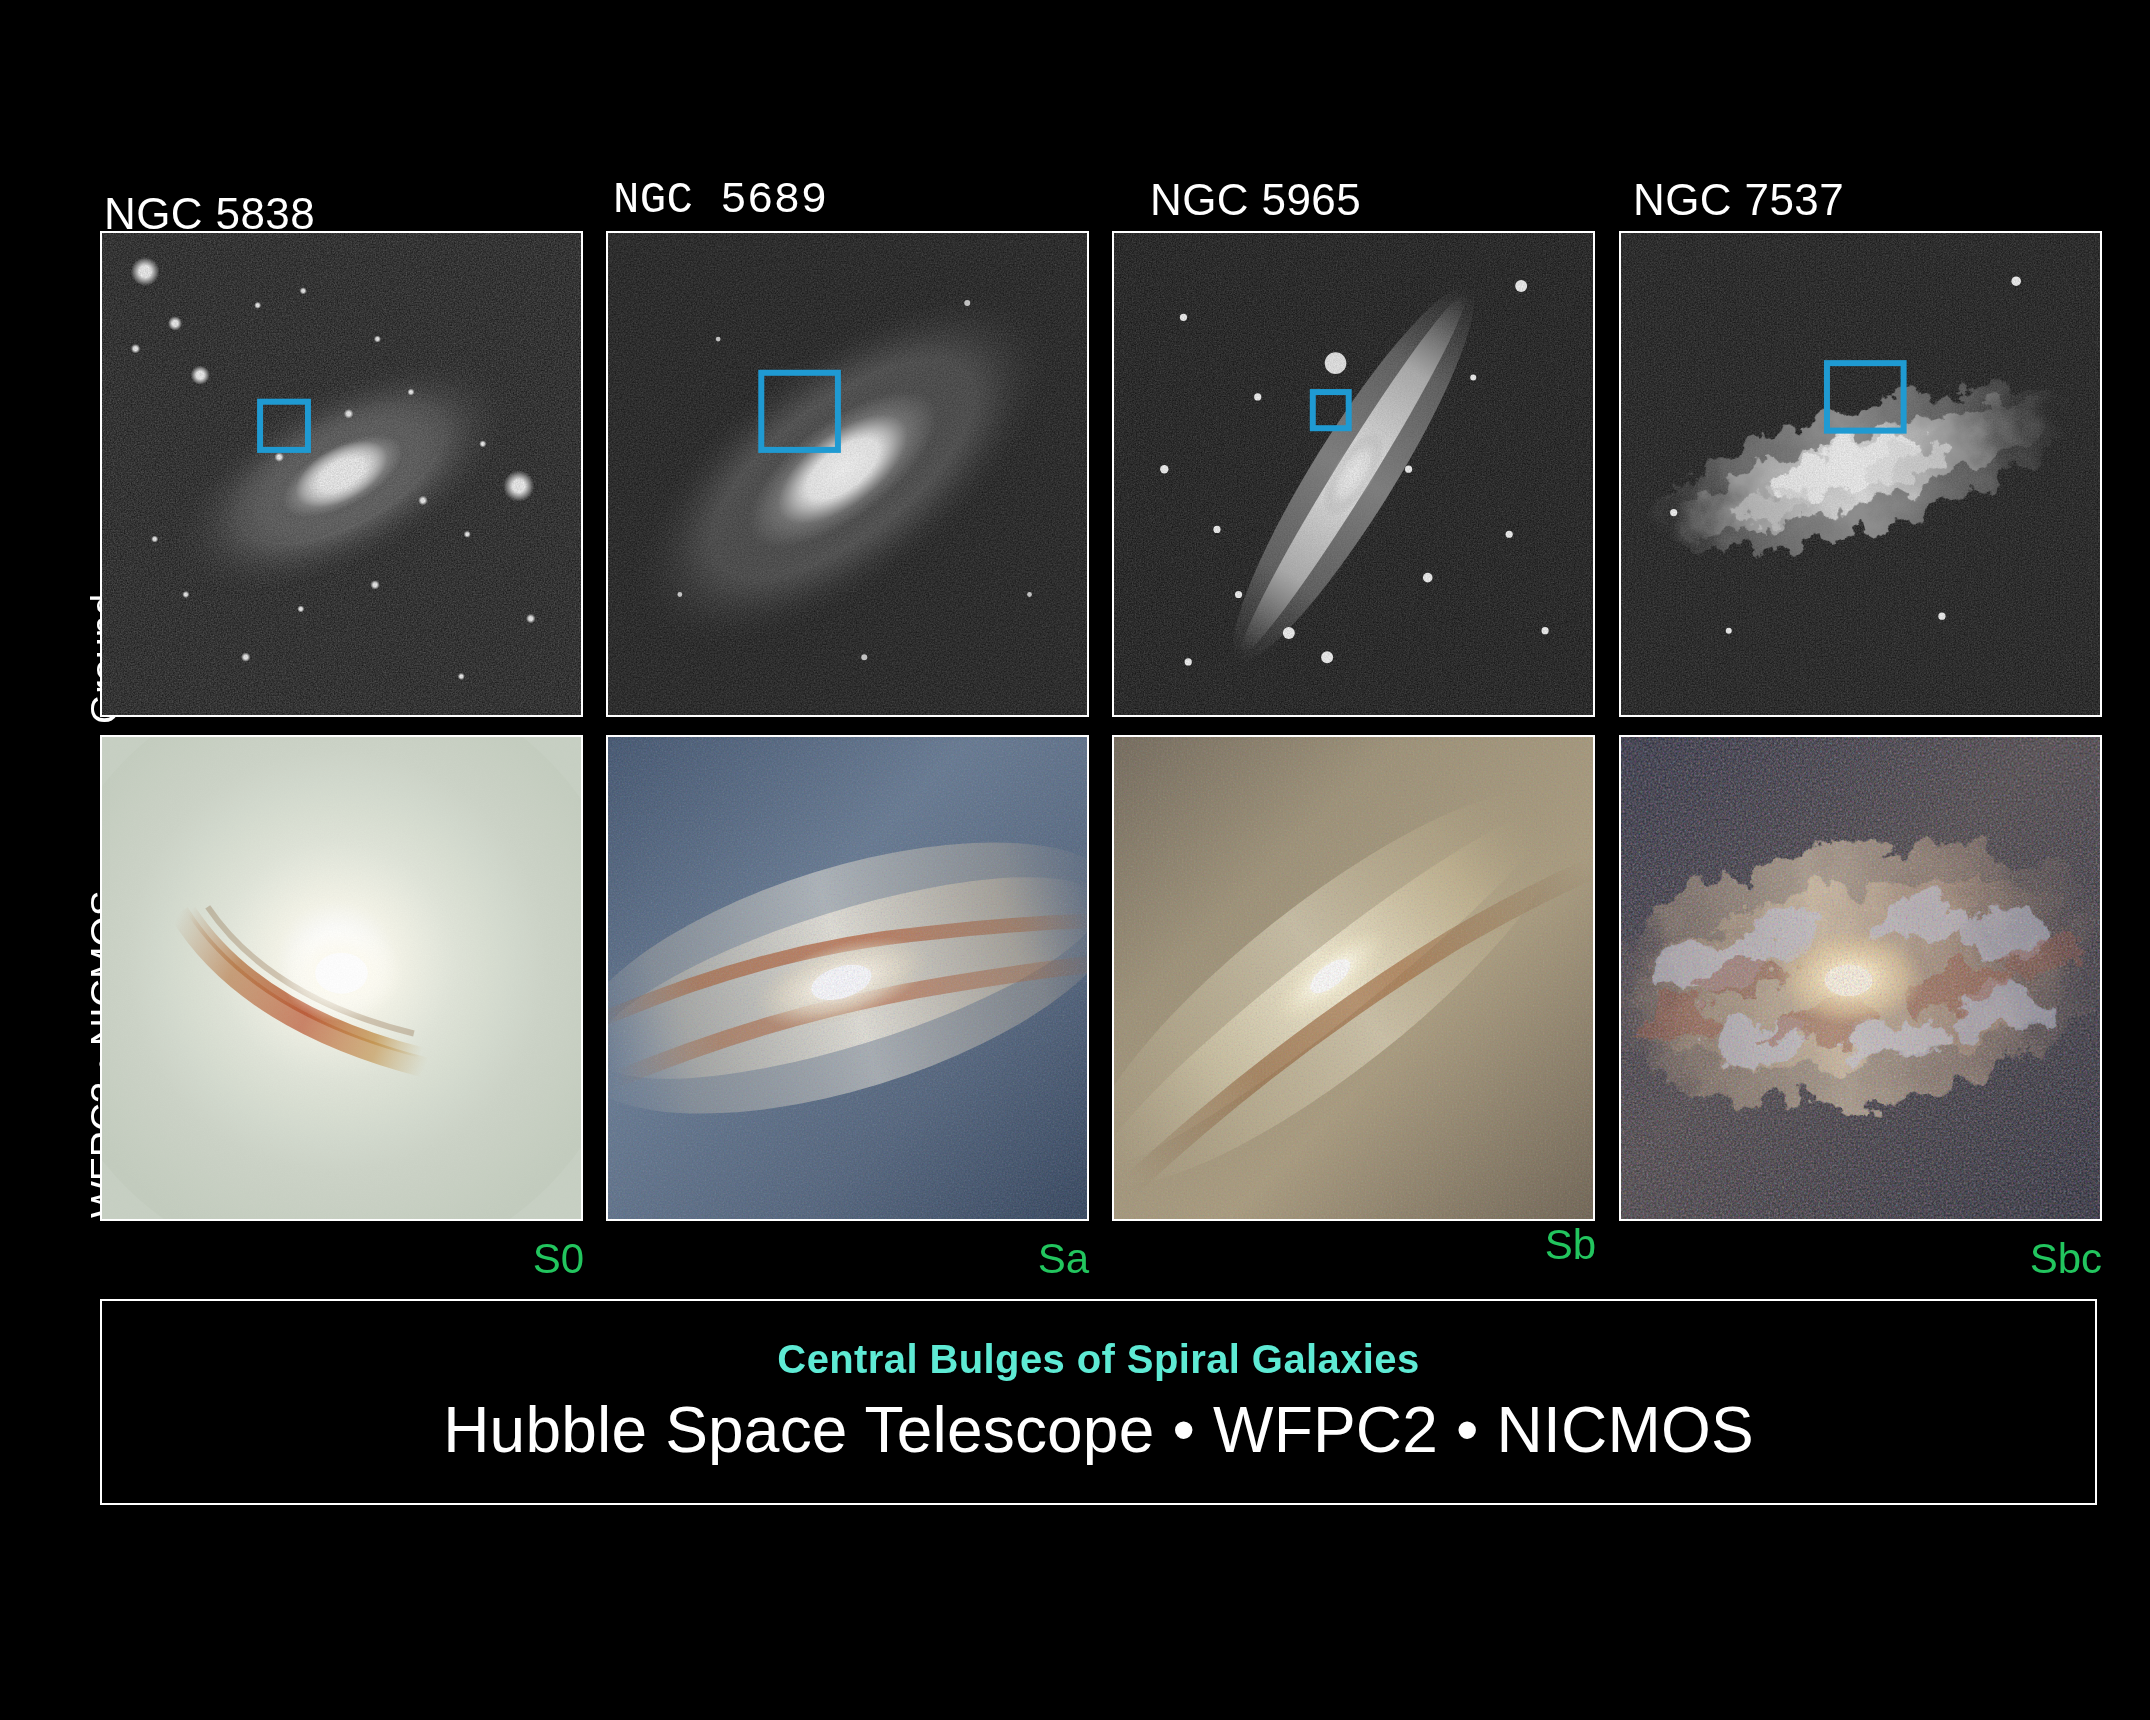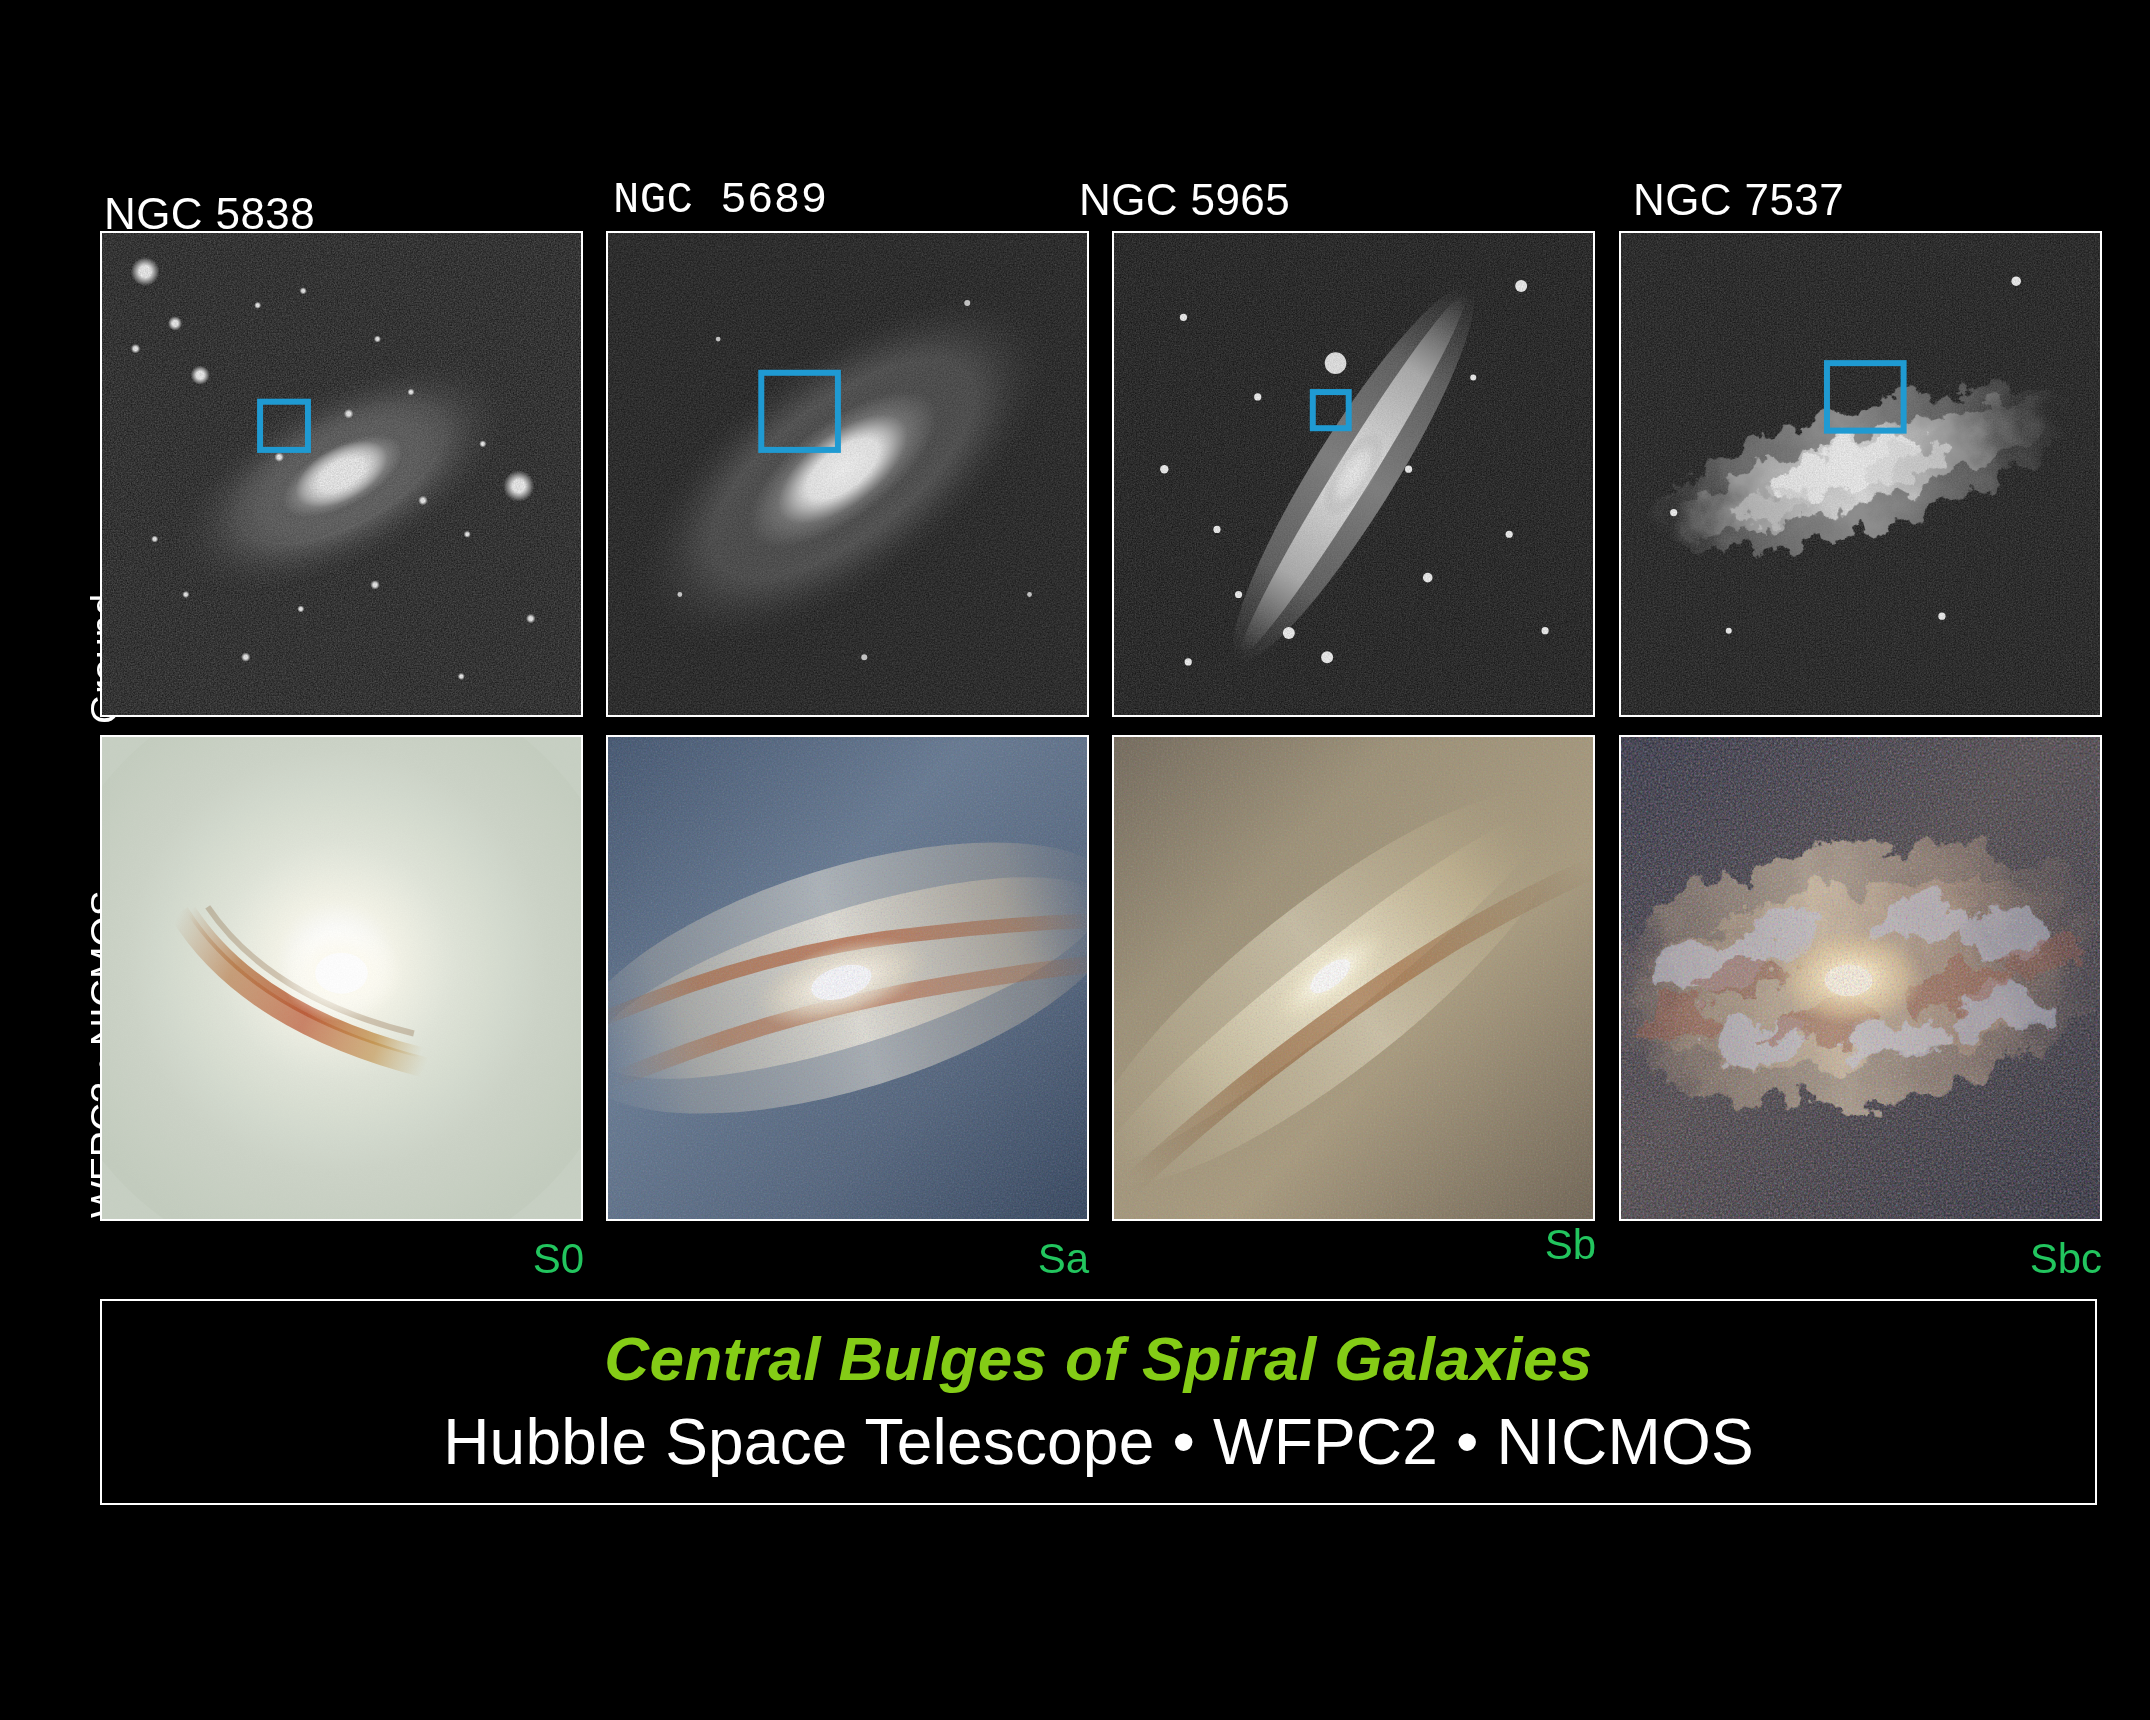--- a/index.html
+++ b/index.html
@@ -61,27 +61,26 @@
     width:1997px;height:206px;
     border:2.9px solid #ffffff;
     box-sizing:border-box;
     background:#000;
     display:flex;
     flex-direction:column;
     align-items:center;
     justify-content:center;
   }
   .caption-title{
-    font-size:62px;
+    font-size:40px;
     font-weight:bold;
-    color:#84cc16;
+    color:#5eead4;
     letter-spacing:0.4px;
     line-height:1.15;
     white-space:nowrap;
-    font-style:italic;
   }
   .caption-sub{
     font-size:64px;
     font-weight:normal;
     color:#fff;
     letter-spacing:0.2px;
     line-height:1.2;
     margin-top:10px;
     white-space:nowrap;
   }
@@ -94,21 +93,21 @@
     line-height:1;
   }
 </style>
 </head>
 <body>
 
 <div class="stage">
 
   <div class="name-label" style="left:104px;top:192px;">NGC 5838</div>
   <div class="name-label" style="left:613px;top:178px;font-family:Liberation Mono, monospace;">NGC 5689</div>
-  <div class="name-label" style="left:1079px;top:178px;">NGC 5965</div>
+  <div class="name-label" style="left:1150px;top:178px;">NGC 5965</div>
   <div class="name-label" style="left:1633px;top:178px;">NGC 7537</div>
 
   <div class="row-label" style="left:85px;top:724px;">Ground</div>
   <div class="row-label" style="left:85px;top:1218px;">WFPC2 • NICMOS</div>
 
   <div class="panel" style="left:100px;top:231px;width:483px;height:486px;">
     <svg viewBox="0 0 400 400" preserveAspectRatio="none">
       <defs>
         <filter id="gn1" x="0" y="0" width="100%" height="100%">
           <feTurbulence type="fractalNoise" baseFrequency="0.85" numOctaves="3" seed="7" result="n"></feTurbulence>

